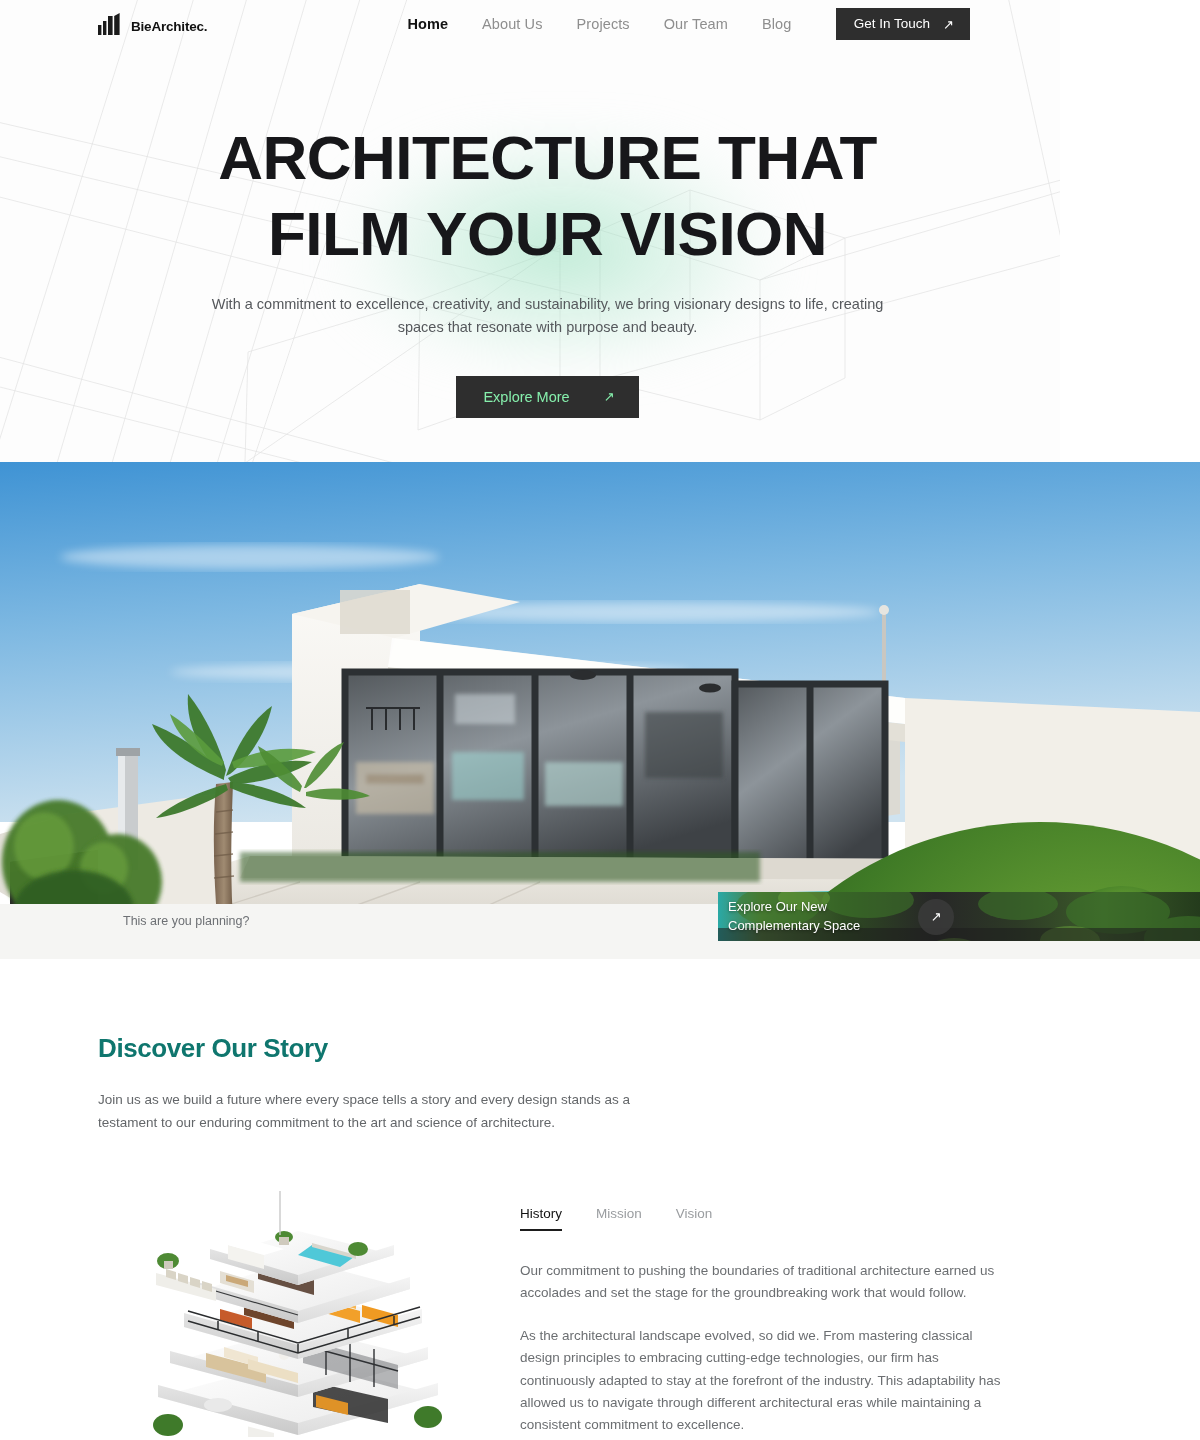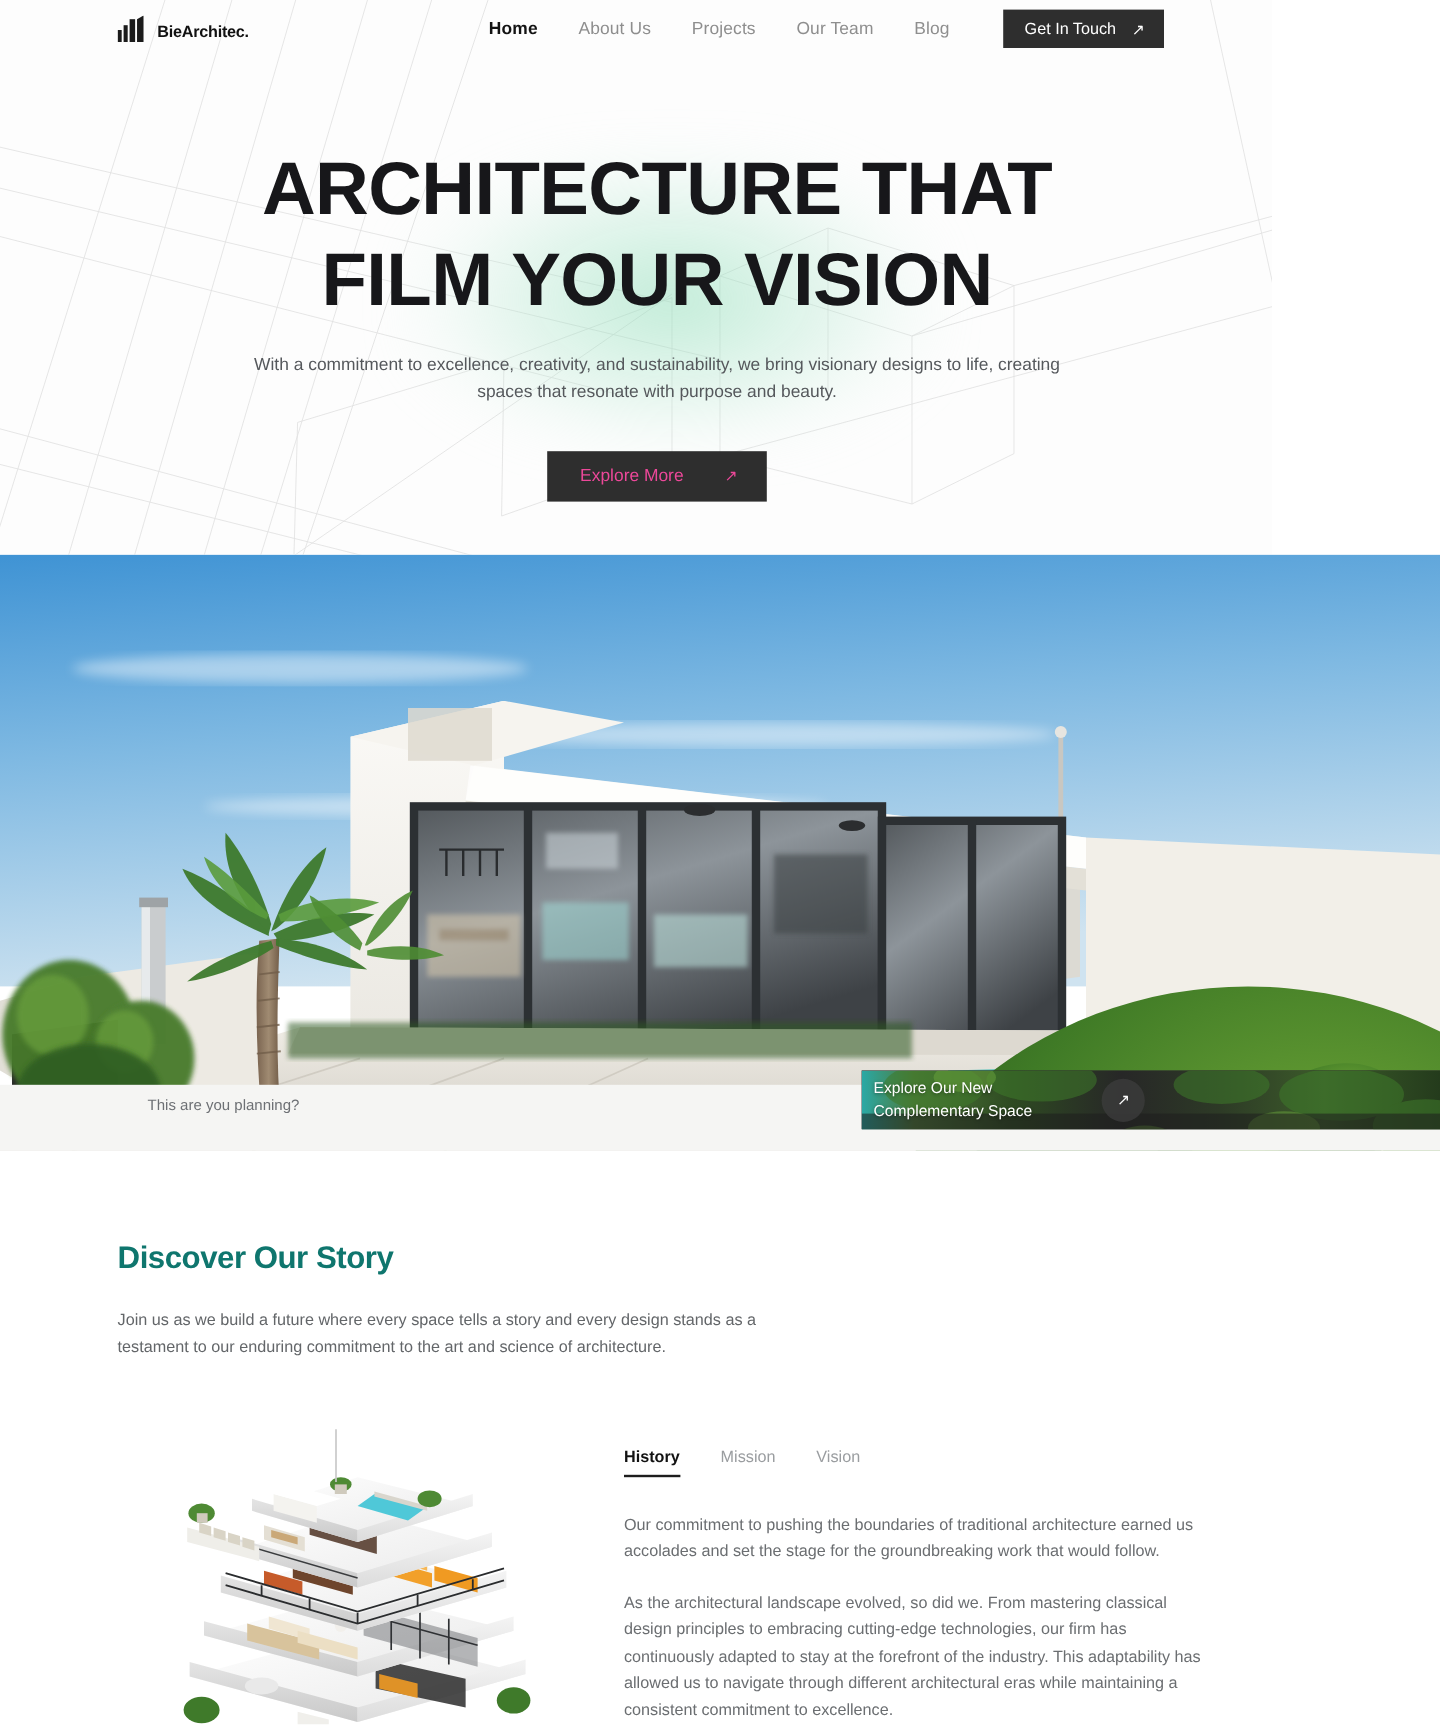--- a/index.html
+++ b/index.html
@@ -80,21 +80,21 @@
   .hero-sub {
     margin:22px auto 0;
     width:700px;
     font-size:14.5px;
     line-height:1.6;
     color:#55585c;
   }
   .explore-btn {
     margin-top:36px;
     display:inline-flex; align-items:center; gap:34px;
-    background:#2e2e2e; color:#ec4899;
+    background:#2e2e2e; color:#86efac;
     font-size:14.5px;
     padding:14px 24px 14px 27px;
     border:none; cursor:pointer; line-height:1;
   }
 
   
   .showcase { position:relative; width:1200px; height:497px; overflow:hidden; }
   .photo { position:absolute; inset:0; }
 
   
@@ -153,21 +153,21 @@
     gap:22px;
   }
   .story-fig { width:400px; height:260px; position:relative; overflow:hidden; flex:none; }
   .story-col { width:486px; padding-top:29px; }
   .tabs { display:flex; gap:34px; border-bottom:0; }
   .tab {
     font-size:13.5px; color:#9a9da0; padding-bottom:10px;
     background:none; border:none; cursor:pointer;
     font-family:inherit; position:relative;
   }
-  .tab.active { color:#121212; font-weight:bold; }
+  .tab.active { color:#121212; font-weight:normal; }
   .tab.active:after {
     content:""; position:absolute; left:0; right:0; bottom:0;
     height:2px; background:#1d1d1d;
   }
   .tab-body { margin-top:29px; }
   .tab-body p {
     font-size:13.5px; line-height:1.65; color:#6b6e71; margin-bottom:21px;
   }
 </style>
 </head>

